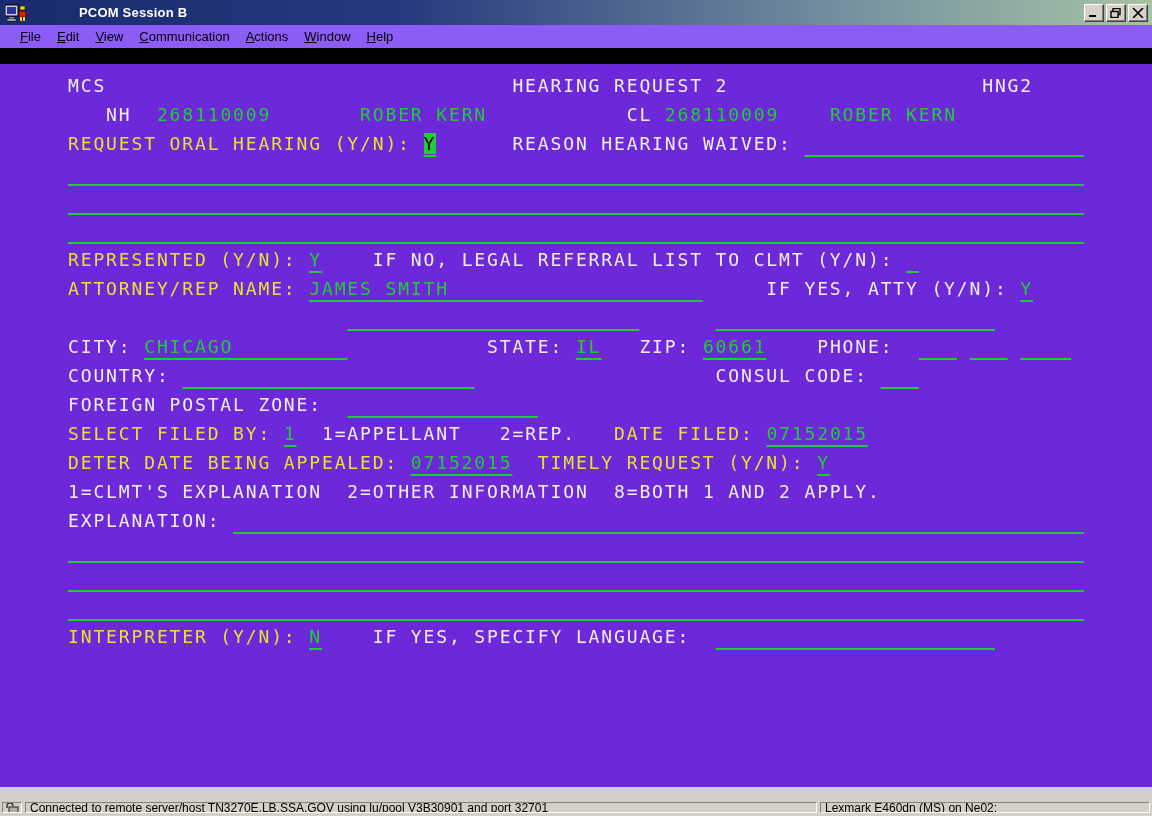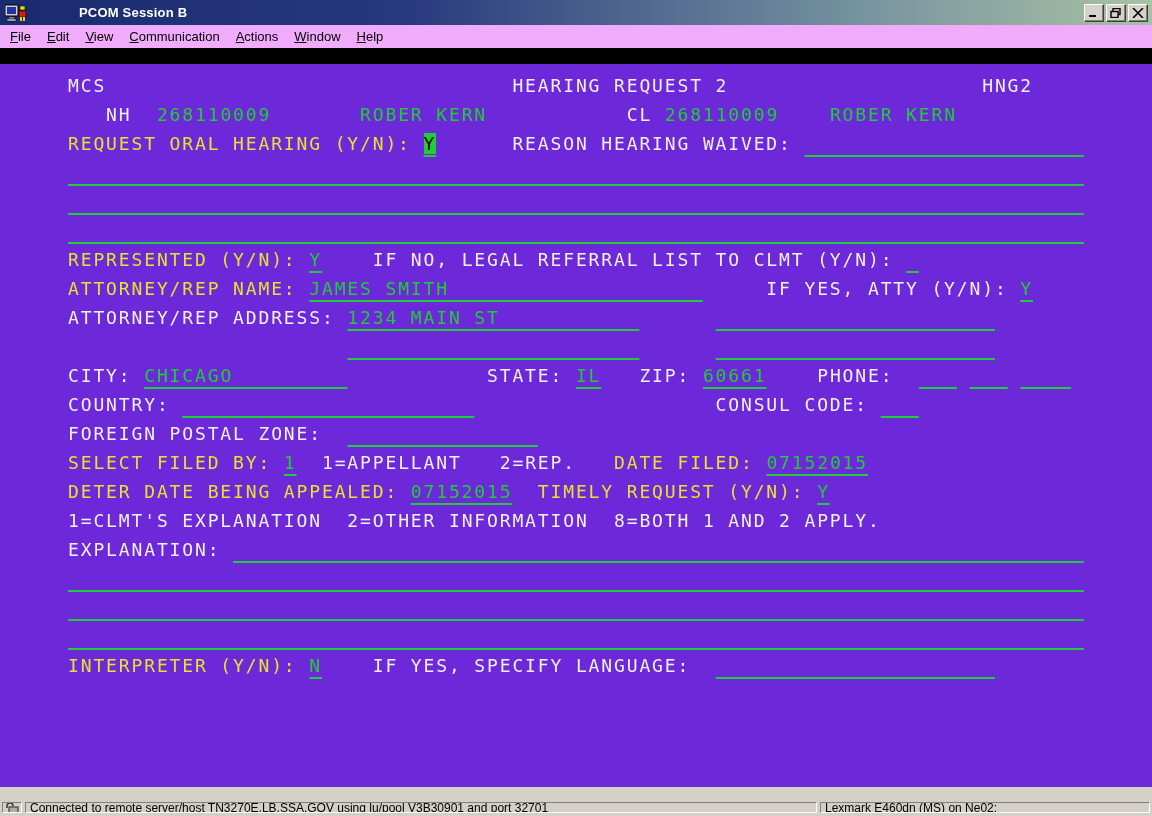--- a/index.html
+++ b/index.html
@@ -7,21 +7,21 @@
 
   
   .titlebar{height:25px;background:linear-gradient(90deg,#192a6e 0%,#27397e 35%,#7794a0 75%,#a9c2a4 100%);display:flex;align-items:center;padding:0 3px;gap:48px;}
   .title-icon{width:22px;height:18px;margin:0 4px 0 2px;flex:0 0 auto;}
   .title-text{color:#ffffff;font-weight:bold;font-size:13px;letter-spacing:0.2px;flex:1 1 auto;white-space:nowrap;}
   .winbtns{display:flex;gap:2px;margin-right:1px;}
   .winbtn{width:20px;height:18px;background:#d6d2ca;border:1px solid;border-color:#ffffff #404040 #404040 #ffffff;box-shadow:inset -1px -1px 0 #808080;display:flex;align-items:center;justify-content:center;padding:0;}
   .winbtn svg{display:block;}
 
   
-  .menubar{height:23px;background:#f0abfc;display:flex;align-items:center;padding-left:2px;font-size:13px;color:#000;}
+  .menubar{height:23px;background:#8b5cf6;display:flex;align-items:center;padding-left:12px;font-size:13px;color:#000;}
   .mitem{padding:3px 8px;white-space:nowrap;}
   .mitem u{text-decoration:underline;}
 
   
   .terminal{position:absolute;top:64px;left:0;width:1152px;height:754px;background:#6d28d9;font-family:"DejaVu Sans Mono",monospace;}
   .screen{padding:7px 0 0 68px;}
   .trow{height:29px;line-height:29px;white-space:pre;font-size:18px;letter-spacing:1.86px;}
   .trow span{text-decoration-skip-ink:none;}
   .w{color:#f0f0f0;}
   .y{color:#e3e332;}
@@ -93,21 +93,20 @@
   <div class="terminal">
     <div class="screen" id="screen">
         <div class="trow"><span class="w">MCS</span><span class="w">                                </span><span class="w">HEARING REQUEST 2</span><span class="w">                    </span><span class="w">HNG2</span></div>
         <div class="trow"><span class="w">   </span><span class="w">NH</span><span class="w">  </span><span class="g">268110009</span><span class="w">       </span><span class="g">ROBER KERN</span><span class="w">           </span><span class="w">CL</span><span class="w"> </span><span class="g">268110009</span><span class="w">    </span><span class="g">ROBER KERN</span></div>
         <div class="trow"><span class="y">REQUEST ORAL HEARING (Y/N):</span><span class="w"> </span><span class="r">Y</span><span class="w">      </span><span class="w">REASON HEARING WAIVED:</span><span class="w"> </span><span class="f">                      </span></div>
         <div class="trow"><span class="f">                                                                                </span></div>
         <div class="trow"><span class="f">                                                                                </span></div>
         <div class="trow"><span class="f">                                                                                </span></div>
         <div class="trow"><span class="y">REPRESENTED (Y/N):</span><span class="w"> </span><span class="f">Y</span><span class="w">    </span><span class="w">IF NO, LEGAL REFERRAL LIST TO CLMT (Y/N):</span><span class="w"> </span><span class="f"> </span></div>
         <div class="trow"><span class="y">ATTORNEY/REP NAME:</span><span class="w"> </span><span class="f">JAMES SMITH                    </span><span class="w">     </span><span class="w">IF YES, ATTY (Y/N):</span><span class="w"> </span><span class="f">Y</span></div>
-        <div class="trow"><span class="w">ATTORNEY/REP ADDRESS:</span><span class="w"> </span><span class="f">1234 MAIN ST           </span><span class="w">      </span><span class="f">                      </span></div>
         <div class="trow"><span class="w">                      </span><span class="f">                       </span><span class="w">      </span><span class="f">                      </span></div>
         <div class="trow"><span class="w">CITY:</span><span class="w"> </span><span class="f">CHICAGO         </span><span class="w">           </span><span class="w">STATE:</span><span class="w"> </span><span class="f">IL</span><span class="w">   </span><span class="w">ZIP:</span><span class="w"> </span><span class="f">60661</span><span class="w">    </span><span class="w">PHONE:</span><span class="w">  </span><span class="f">   </span><span class="w"> </span><span class="f">   </span><span class="w"> </span><span class="f">    </span></div>
         <div class="trow"><span class="w">COUNTRY:</span><span class="w"> </span><span class="f">                       </span><span class="w">                   </span><span class="w">CONSUL CODE:</span><span class="w"> </span><span class="f">   </span></div>
         <div class="trow"><span class="w">FOREIGN POSTAL ZONE:</span><span class="w">  </span><span class="f">               </span></div>
         <div class="trow"><span class="y">SELECT FILED BY:</span><span class="w"> </span><span class="f">1</span><span class="w">  </span><span class="w">1=APPELLANT</span><span class="w">   </span><span class="w">2=REP.</span><span class="w">   </span><span class="y">DATE FILED:</span><span class="w"> </span><span class="f">07152015</span></div>
         <div class="trow"><span class="y">DETER DATE BEING APPEALED:</span><span class="w"> </span><span class="f">07152015</span><span class="w">  </span><span class="y">TIMELY REQUEST (Y/N):</span><span class="w"> </span><span class="f">Y</span></div>
         <div class="trow"><span class="w">1=CLMT'S EXPLANATION</span><span class="w">  </span><span class="w">2=OTHER INFORMATION</span><span class="w">  </span><span class="w">8=BOTH 1 AND 2 APPLY.</span></div>
         <div class="trow"><span class="w">EXPLANATION:</span><span class="w"> </span><span class="f">                                                                   </span></div>
         <div class="trow"><span class="f">                                                                                </span></div>
         <div class="trow"><span class="f">                                                                                </span></div>

